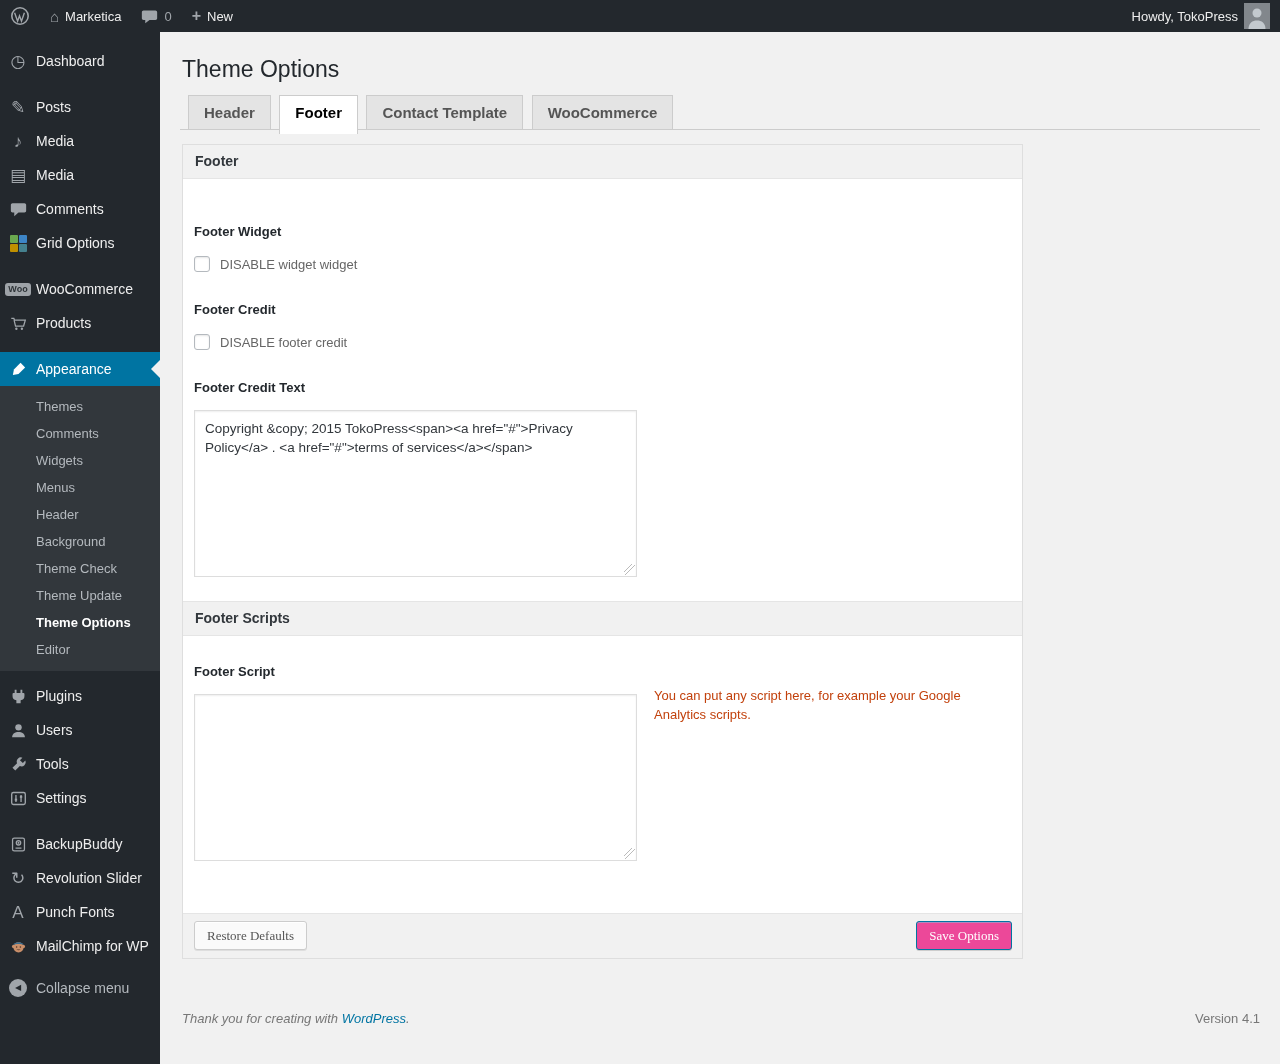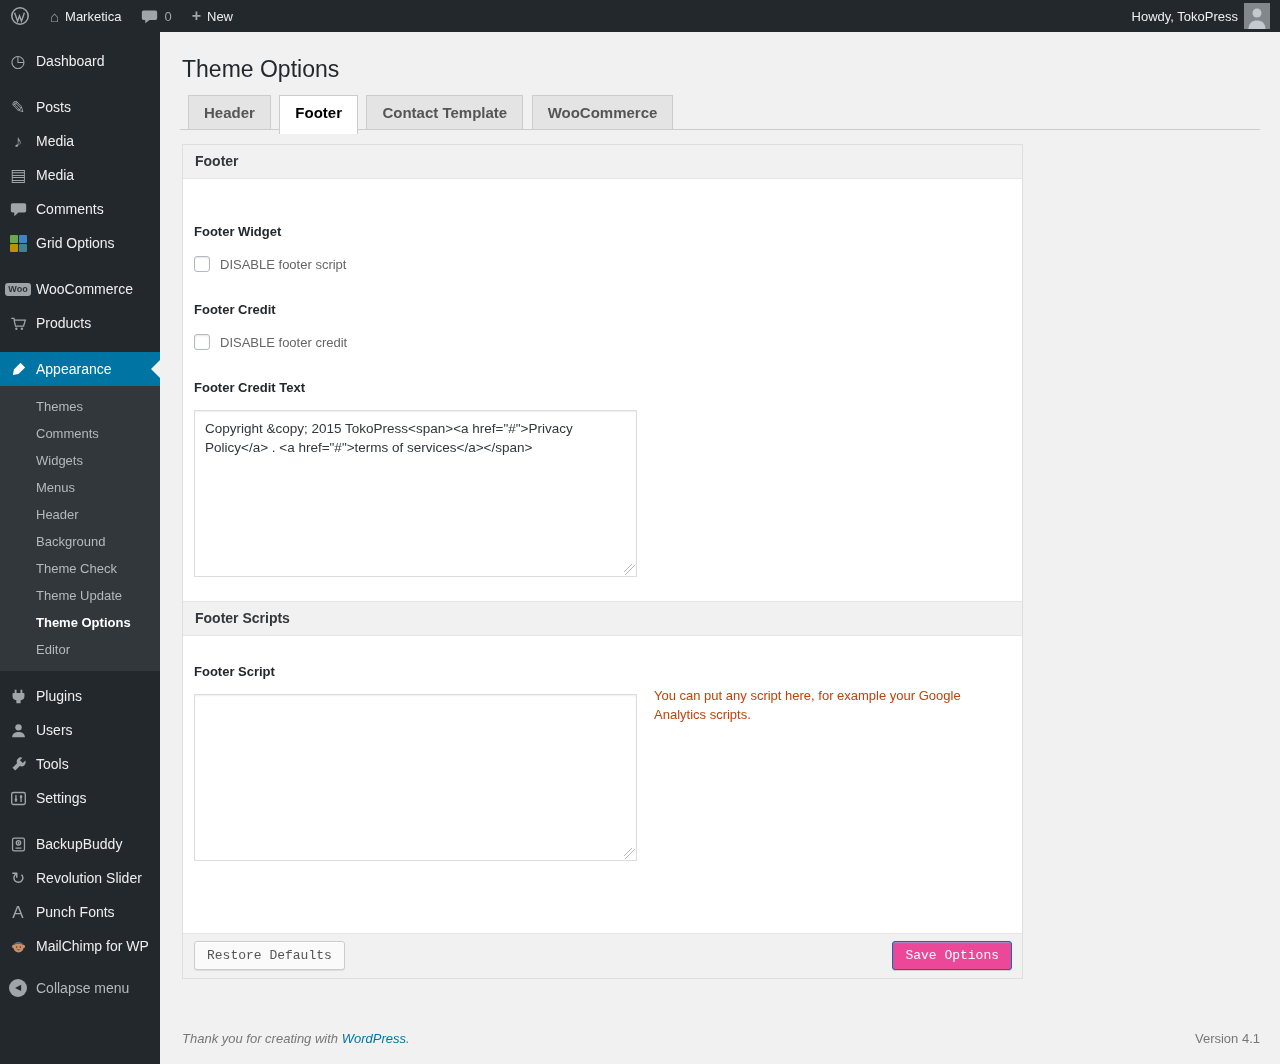--- a/index.html
+++ b/index.html
@@ -76,21 +76,21 @@
   }
 
   .panel { width:841px; background:#fff; border:1px solid #dedede; margin-top:14px; margin-left:2px; }
   .panel-header, .section-header {
     background:#f1f1f1; padding:9px 12px; font-size:14px; font-weight:bold; color:#32373c;
     border-bottom:1px solid #e5e5e5; line-height:15px;
   }
   .panel-spacer { height:17px; background:#fff; }
   .section-header { border-top:1px solid #e5e5e5; }
   .section-body { padding:16px 11px 24px; }
-  .section-body.tall { padding-bottom:72px; }
+  .section-body.tall { padding-bottom:52px; }
   .field-label { font-size:13px; font-weight:bold; color:#23282d; margin-top:12px; line-height:15px; }
   .field-label + .check-row { margin-top:17px; }
   .field-label.after { margin-top:30px; }
   .check-row { display:flex; align-items:center; gap:10px; font-size:13px; color:#666; }
   .checkbox {
     width:16px; height:16px; border:1px solid #b4b9be; border-radius:3px; background:#fff;
     box-shadow:inset 0 1px 2px rgba(0,0,0,.1); cursor:pointer; flex:0 0 16px;
   }
   .ta-wrap { position:relative; width:443px; margin-top:15px; }
   textarea.wp-ta {
@@ -106,21 +106,21 @@
   }
   .script-row { display:flex; align-items:flex-start; }
   .script-help { font-size:13px; color:#c2410c; line-height:19px; width:310px; margin-left:17px; padding-top:7px; }
 
   .panel-footer {
     background:#f1f1f1; border-top:1px solid #e5e5e5; padding:7px 10px 8px 11px;
     display:flex; align-items:center; justify-content:space-between;
   }
   .btn {
     font-size:13px; line-height:1; padding:7px 12px; border-radius:3px; cursor:pointer;
-    font-family:Liberation Mono, monospace;
+    font-family:Liberation Serif, serif;
   }
   .btn-secondary {
     background:#fafafa; border:1px solid #ccc; color:#555;
     box-shadow:inset 0 1px 0 #fff, 0 1px 0 rgba(0,0,0,.08);
   }
   .btn-primary {
     background:#ec4899; border:1px solid #0074a2; color:#fff;
     box-shadow:inset 0 1px 0 rgba(120,200,230,.5), 0 1px 0 rgba(0,0,0,.15);
   }
 
@@ -335,21 +335,21 @@
   </div>
 
   <div class="panel">
     <div class="panel-header">Footer</div>
     <div class="panel-spacer"></div>
 
     <div class="section-body">
       <div class="field-label">Footer Widget</div>
       <div class="check-row">
         <span class="checkbox"></span>
-        <span>DISABLE footer script</span>
+        <span>DISABLE widget widget</span>
       </div>
 
       <div class="field-label after">Footer Credit</div>
       <div class="check-row">
         <span class="checkbox"></span>
         <span>DISABLE footer credit</span>
       </div>
 
       <div class="field-label after">Footer Credit Text</div>
       <div class="ta-wrap">

